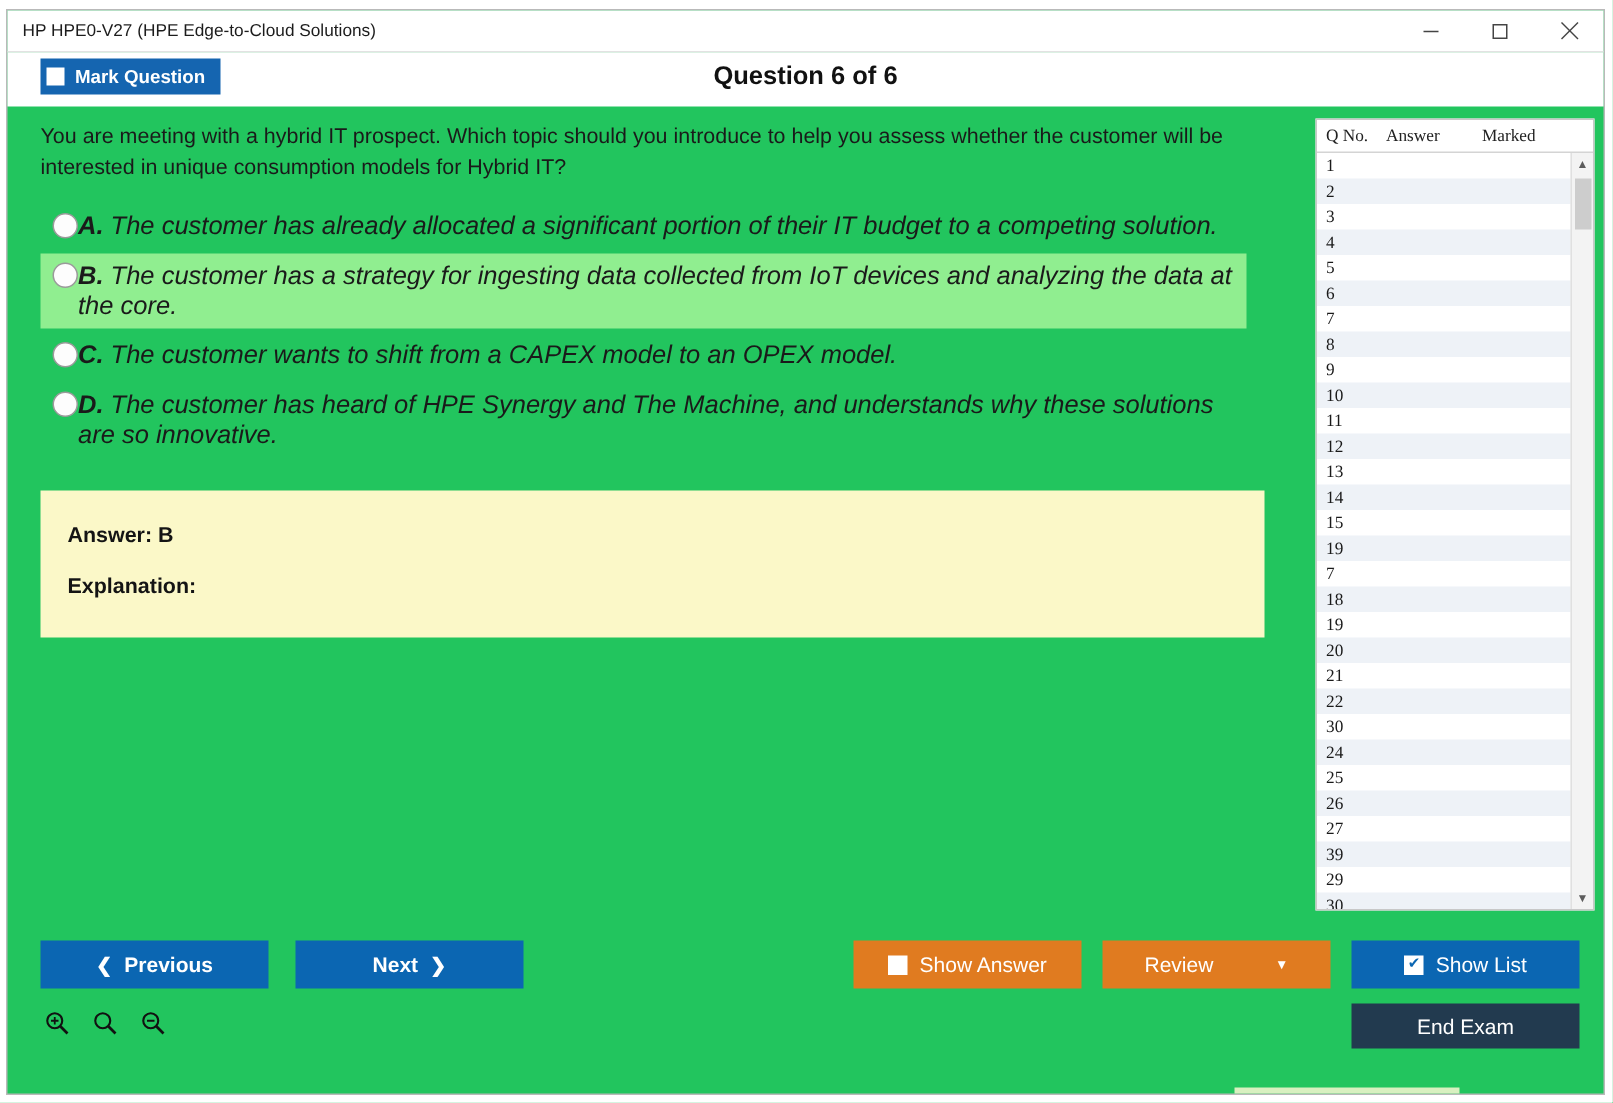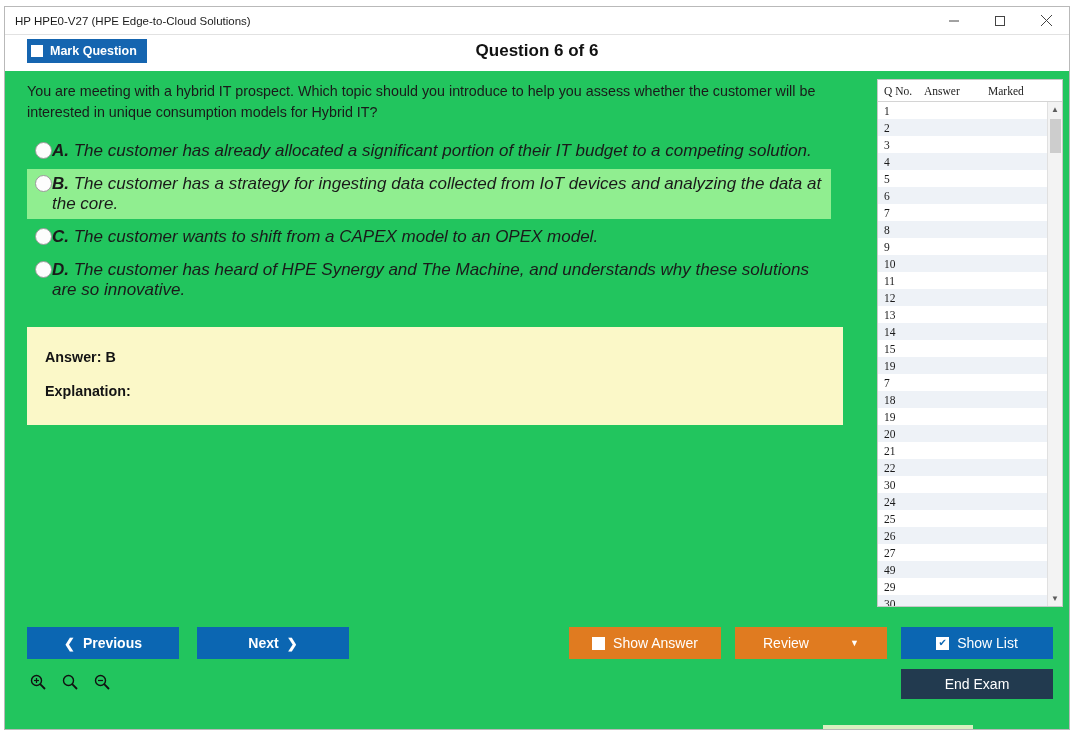--- a/index.html
+++ b/index.html
@@ -504,21 +504,21 @@
                   <span class="c1">26</span>
                   <span class="c2"></span>
                   <span class="c3"></span>
                 </div>
                 <div class="qrow">
                   <span class="c1">27</span>
                   <span class="c2"></span>
                   <span class="c3"></span>
                 </div>
                 <div class="qrow">
-                  <span class="c1">49</span>
+                  <span class="c1">39</span>
                   <span class="c2"></span>
                   <span class="c3"></span>
                 </div>
                 <div class="qrow">
                   <span class="c1">29</span>
                   <span class="c2"></span>
                   <span class="c3"></span>
                 </div>
                 <div class="qrow">
                   <span class="c1">30</span>

